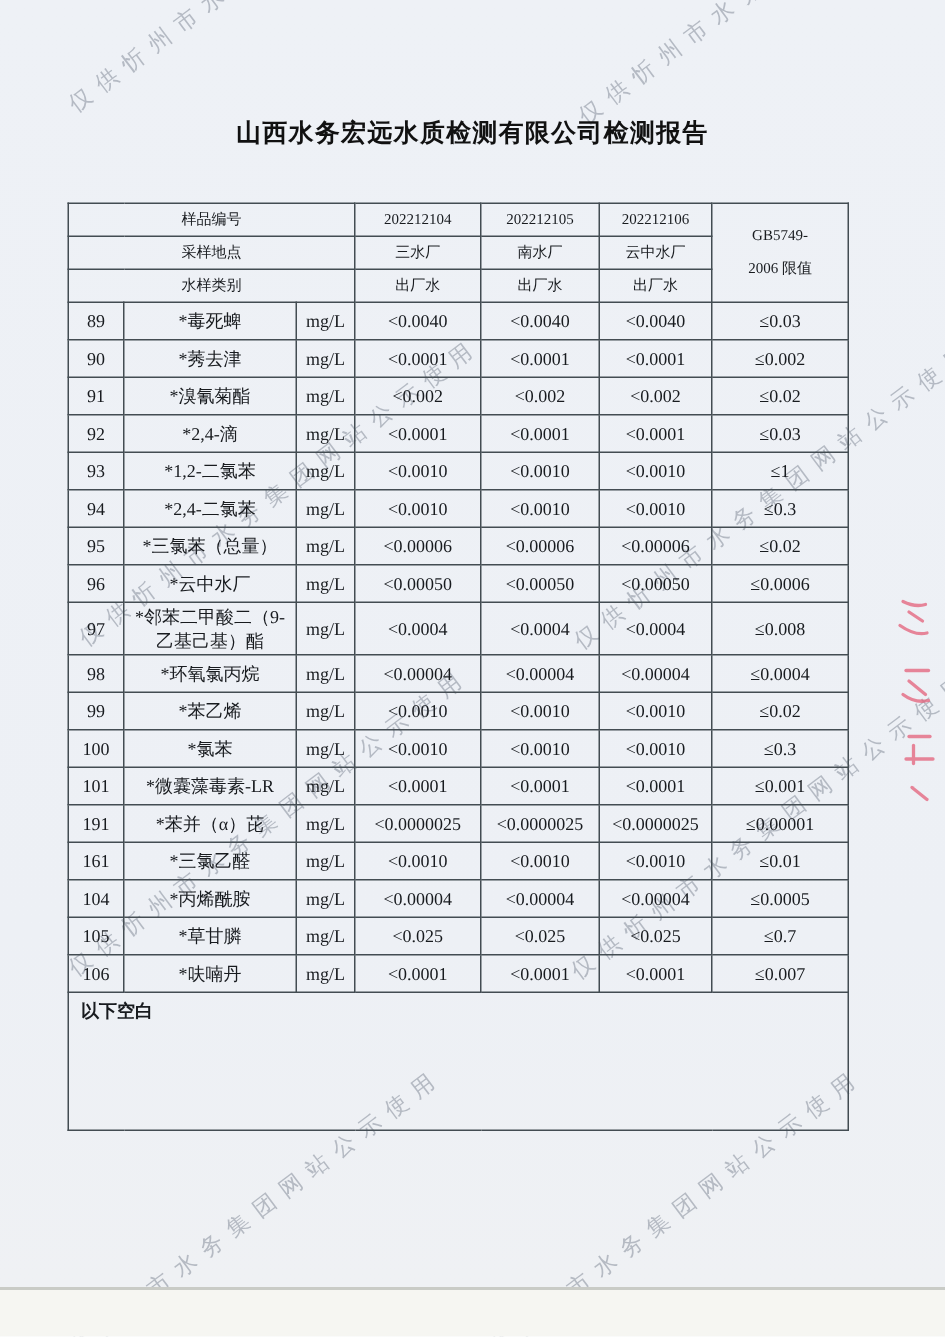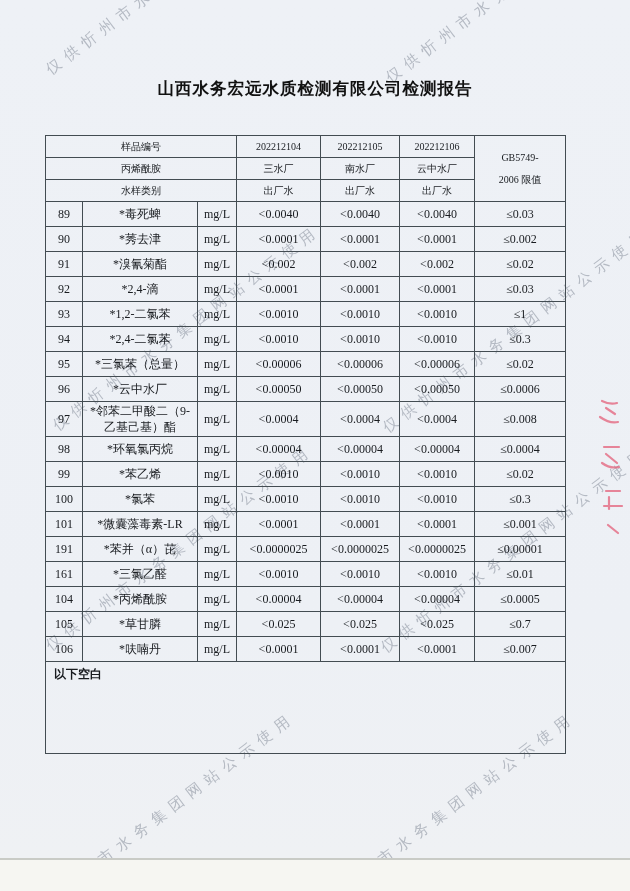--- a/index.html
+++ b/index.html
@@ -93,21 +93,21 @@
         <td colspan="3">样品编号</td>
         <td>202212104</td>
         <td>202212105</td>
         <td>202212106</td>
         <td rowspan="3" class="limit-head">
           <div class="lh1">GB5749-</div>
           <div class="lh2">2006 限值</div>
         </td>
       </tr>
       <tr class="meta-row">
-        <td colspan="3">丙烯酰胺</td>
+        <td colspan="3">采样地点</td>
         <td>三水厂</td>
         <td>南水厂</td>
         <td>云中水厂</td>
       </tr>
       <tr class="meta-row">
         <td colspan="3">水样类别</td>
         <td>出厂水</td>
         <td>出厂水</td>
         <td>出厂水</td>
       </tr>

